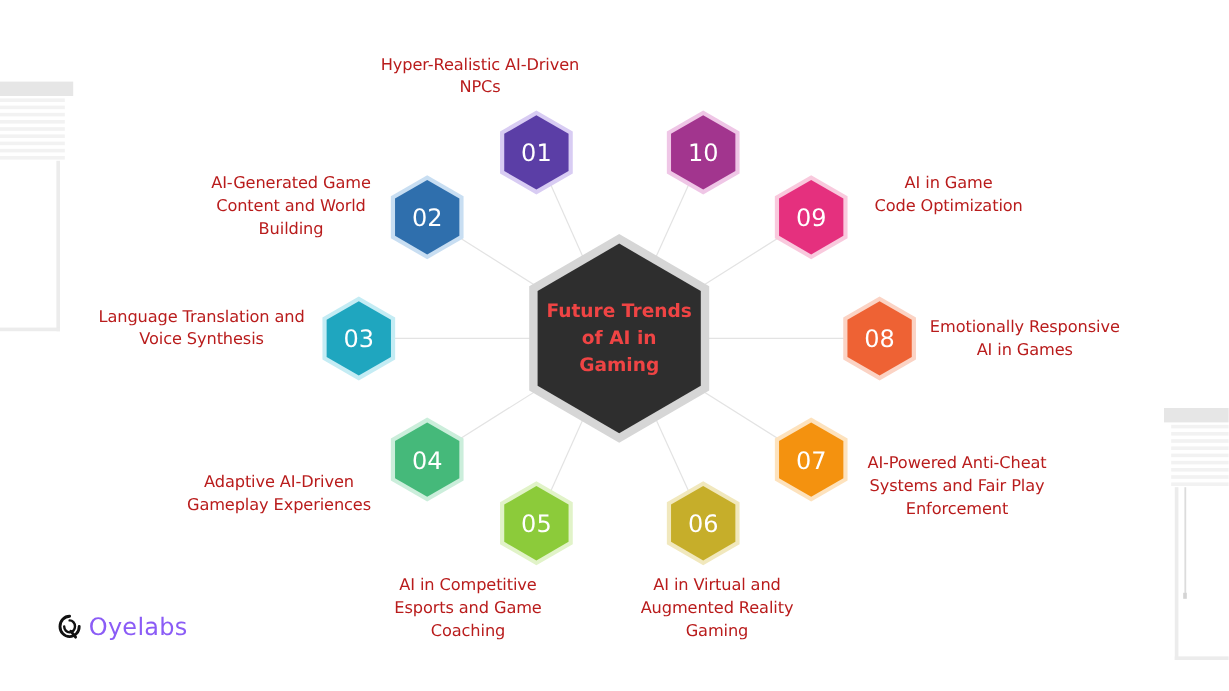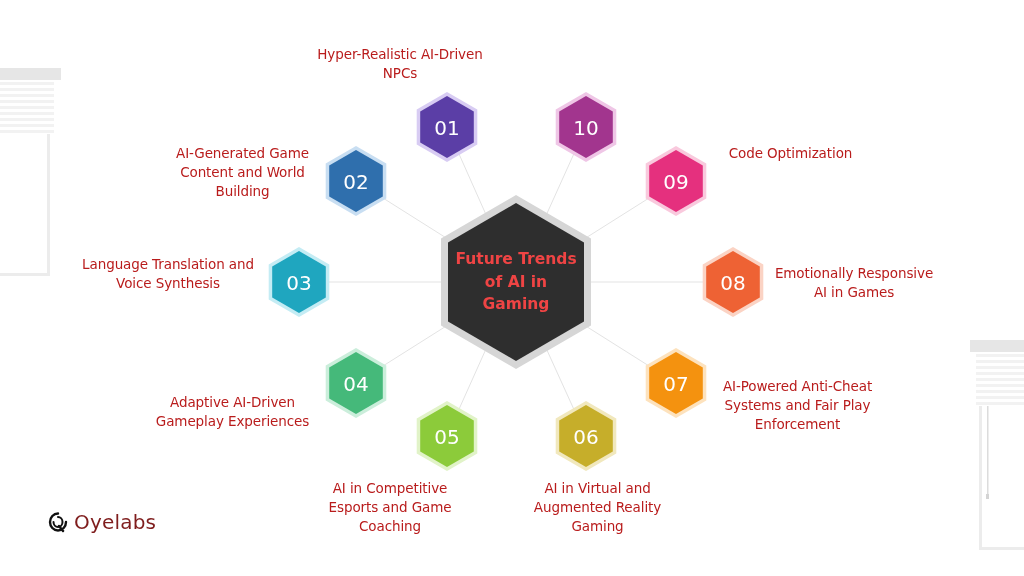--- a/index.html
+++ b/index.html
@@ -2,21 +2,21 @@
 <html><head>
 <meta charset="utf-8">
 <style>
   html,body{margin:0;padding:0;}
   body{width:1024px;height:576px;background:#ffffff;position:relative;overflow:hidden;font-family:"DejaVu Sans","Liberation Sans",sans-serif;}
   .canvas{position:absolute;left:0;top:0;width:1024px;height:576px;}
   .blind{position:absolute;}
   .label{position:absolute;text-align:center;color:#b91c1c;font-size:13.5px;line-height:19px;letter-spacing:-0.1px;}
   .hexnum{font-family:"DejaVu Sans","Liberation Sans",sans-serif;font-weight:500;}
   .logo{position:absolute;left:48px;top:510px;display:flex;align-items:center;gap:6px;}
-  .logo-text{font-size:20px;color:#7f1d1d;font-weight:500;letter-spacing:0.2px;}
+  .logo-text{font-size:20px;color:#8b5cf6;font-weight:500;letter-spacing:0.2px;}
   .center-title{position:absolute;left:446px;top:248px;width:140px;text-align:center;color:#ef4444;font-size:15.5px;line-height:22.5px;font-weight:600;}
 </style>
 </head>
 <body>
 
 <div class="canvas">
 
   <svg class="blind" style="left:0;top:66px;" width="64" height="212" viewBox="0 0 64 212">
     <rect x="0" y="2" width="61" height="12" fill="#e6e6e6"></rect>
     <g fill="#f2f2f2">
@@ -142,20 +142,21 @@
   <div class="label" style="left:300px;top:45px;width:200px;">
     <div>Hyper-Realistic AI-Driven</div>
       <div>NPCs</div>
   </div>
   <div class="label" style="left:160px;top:144px;width:165px;">
     <div>AI-Generated Game</div>
       <div>Content and World</div>
       <div>Building</div>
   </div>
   <div class="label" style="left:708px;top:144px;width:165px;">
+    <div>AI in Game</div>
       <div>Code Optimization</div>
   </div>
   <div class="label" style="left:68px;top:255px;width:200px;">
       <div>Language Translation and</div>
       <div>Voice Synthesis</div>
   </div>
   <div class="label" style="left:764px;top:264px;width:180px;">
     <div>Emotionally Responsive</div>
       <div>AI in Games</div>
   </div>

